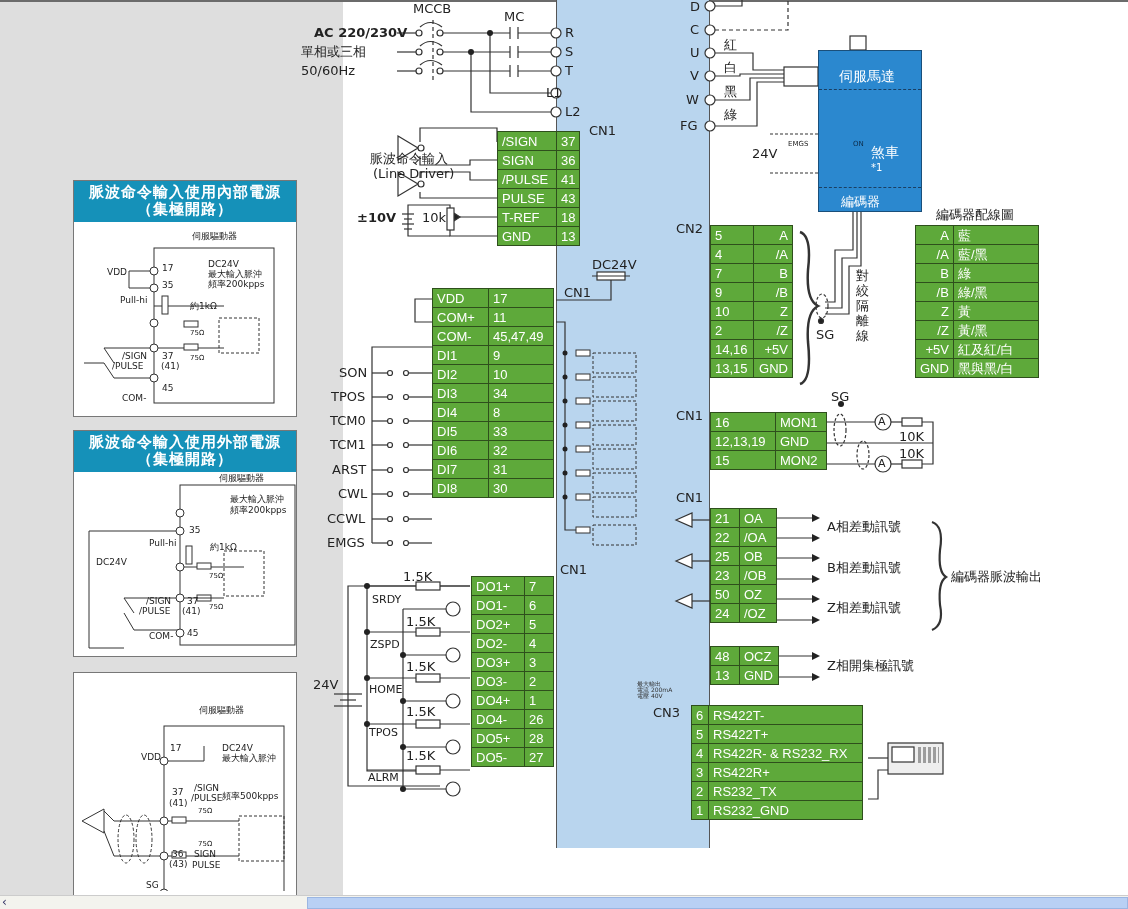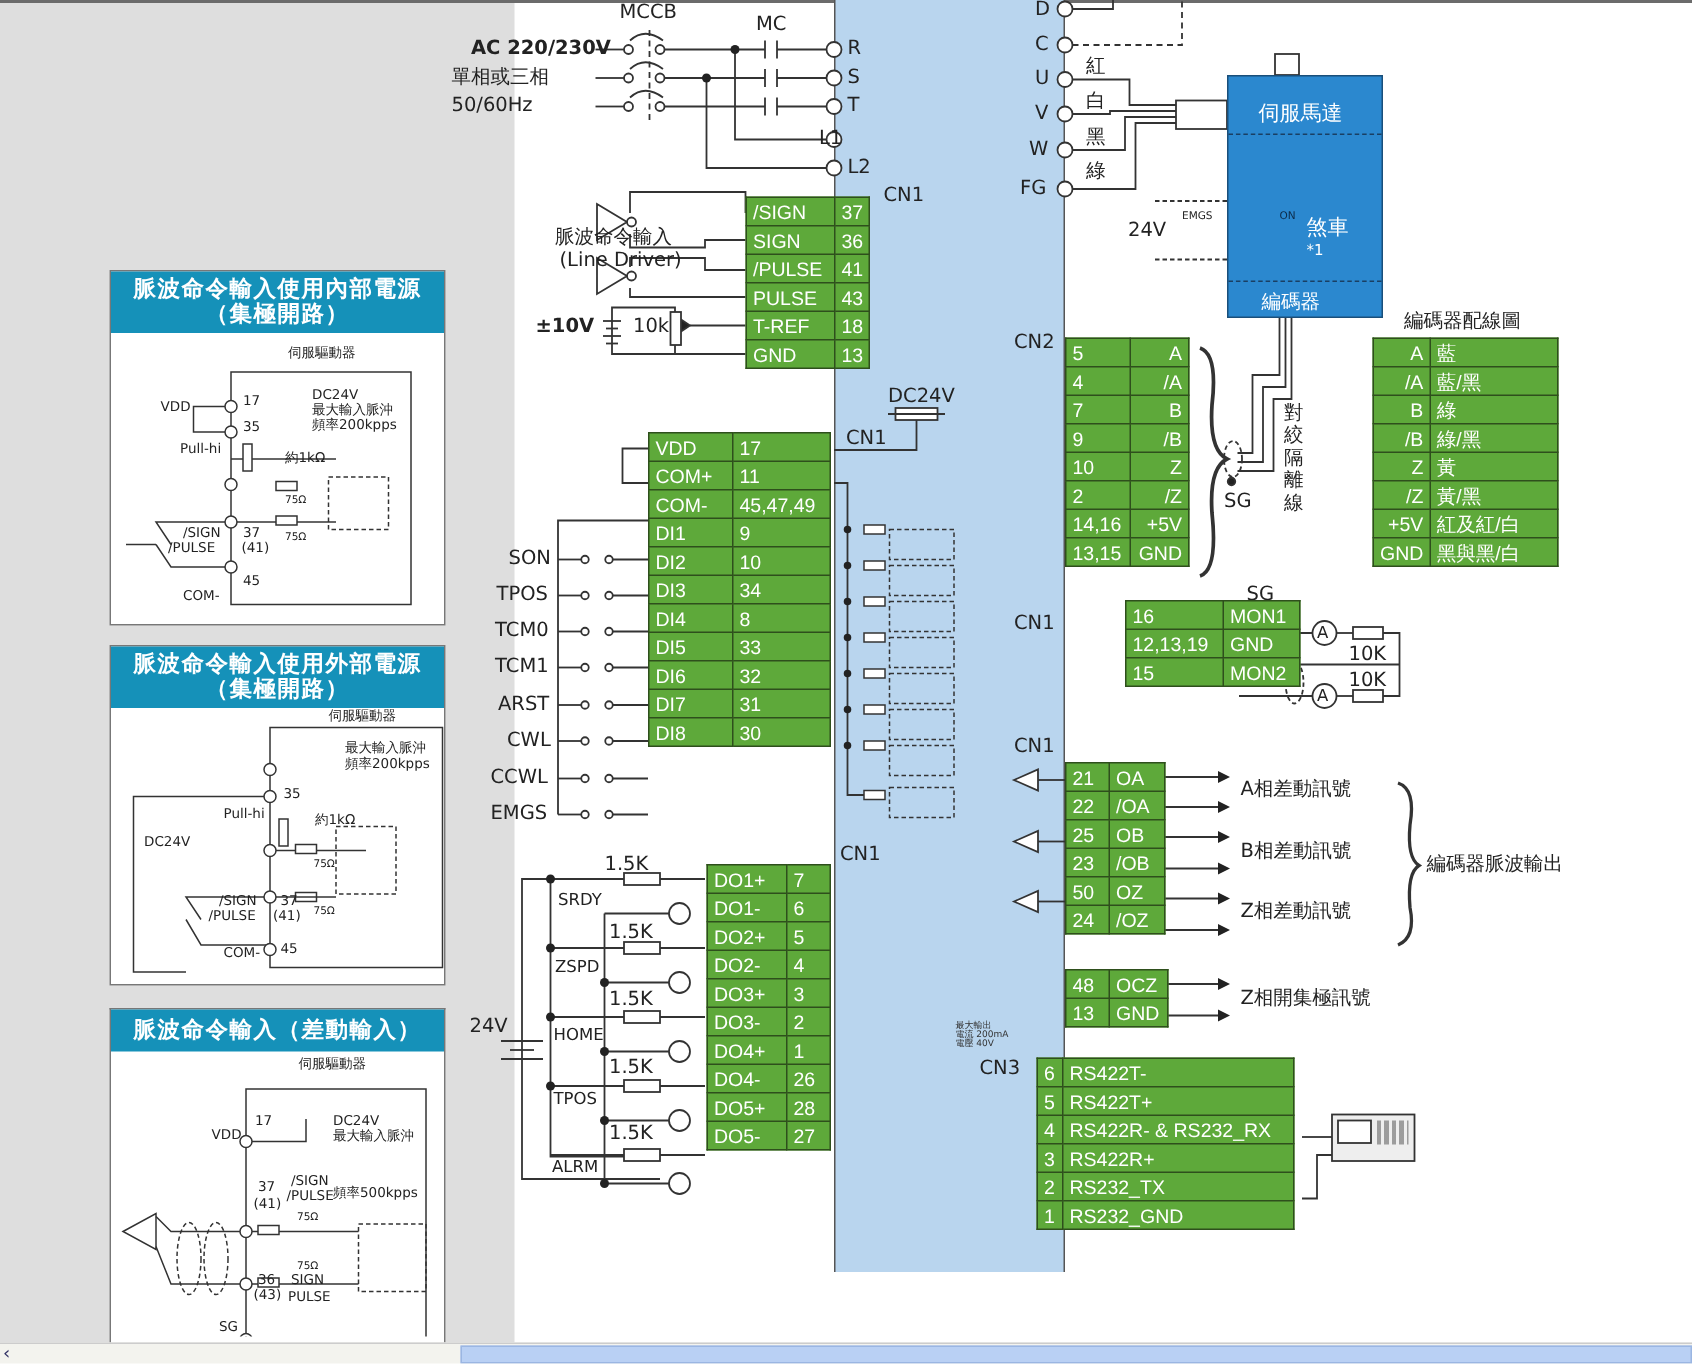--- a/index.html
+++ b/index.html
@@ -523,21 +523,21 @@
       </tr>
   <tr>
         <td style="text-align:right">GND</td>
         <td>黑與黑/白</td>
       </tr>
 </tbody>
   </table>
 
 <div class="t" style="left:676px;top:409px;">CN1</div>
 <div class="t" style="left:831px;top:390px;">SG</div>
-<table class="g" style="left:710px;top:400px;margin-left:40px;">
+<table class="g" style="left:710px;top:412px;">
   <tbody>
       <tr>
         <td style="width:56px">16</td>
         <td style="width:42px">MON1</td>
       </tr>
   <tr>
         <td>12,13,19</td>
         <td>GND</td>
       </tr>
   <tr>
@@ -713,23 +713,20 @@
   <div class="t sm" style="left:22px;top:126px;">DC24V</div>
   <div class="t sm" style="left:72px;top:165px;">/SIGN</div>
   <div class="t sm" style="left:65px;top:175px;">/PULSE</div>
   <div class="t sm" style="left:113px;top:165px;">37</div>
   <div class="t sm" style="left:108px;top:175px;">(41)</div>
   <div class="t sm" style="left:113px;top:197px;">45</div>
   <div class="t sm" style="left:75px;top:200px;">COM-</div>
 </div>
 
 <div class="box" style="left:73px;top:672px;width:224px;height:223px;border-bottom:none;">
-  <div class="hd" style="padding:5px 2px 6px 2px;">
-      <div>脈波命令輸入（差動輸入）</div>
-    </div>
   <svg width="222" height="190" style="top:28px">
     <g stroke="#333" fill="none" stroke-width="1">
         <rect x="90" y="25" width="120" height="170"></rect>
         <polyline points="90,60 130,60 130,45"></polyline>
         <line x1="90" y1="120" x2="165" y2="120"></line>
         <line x1="90" y1="155" x2="165" y2="155"></line>
         <rect x="165" y="115" width="45" height="45" stroke-dasharray="3,2"></rect>
         <path d="M8 120 L30 108 L30 132 Z" fill="#fff"></path>
         <polyline points="30,110 40,120 90,120"></polyline>
         <polyline points="30,130 40,155 90,155"></polyline>

